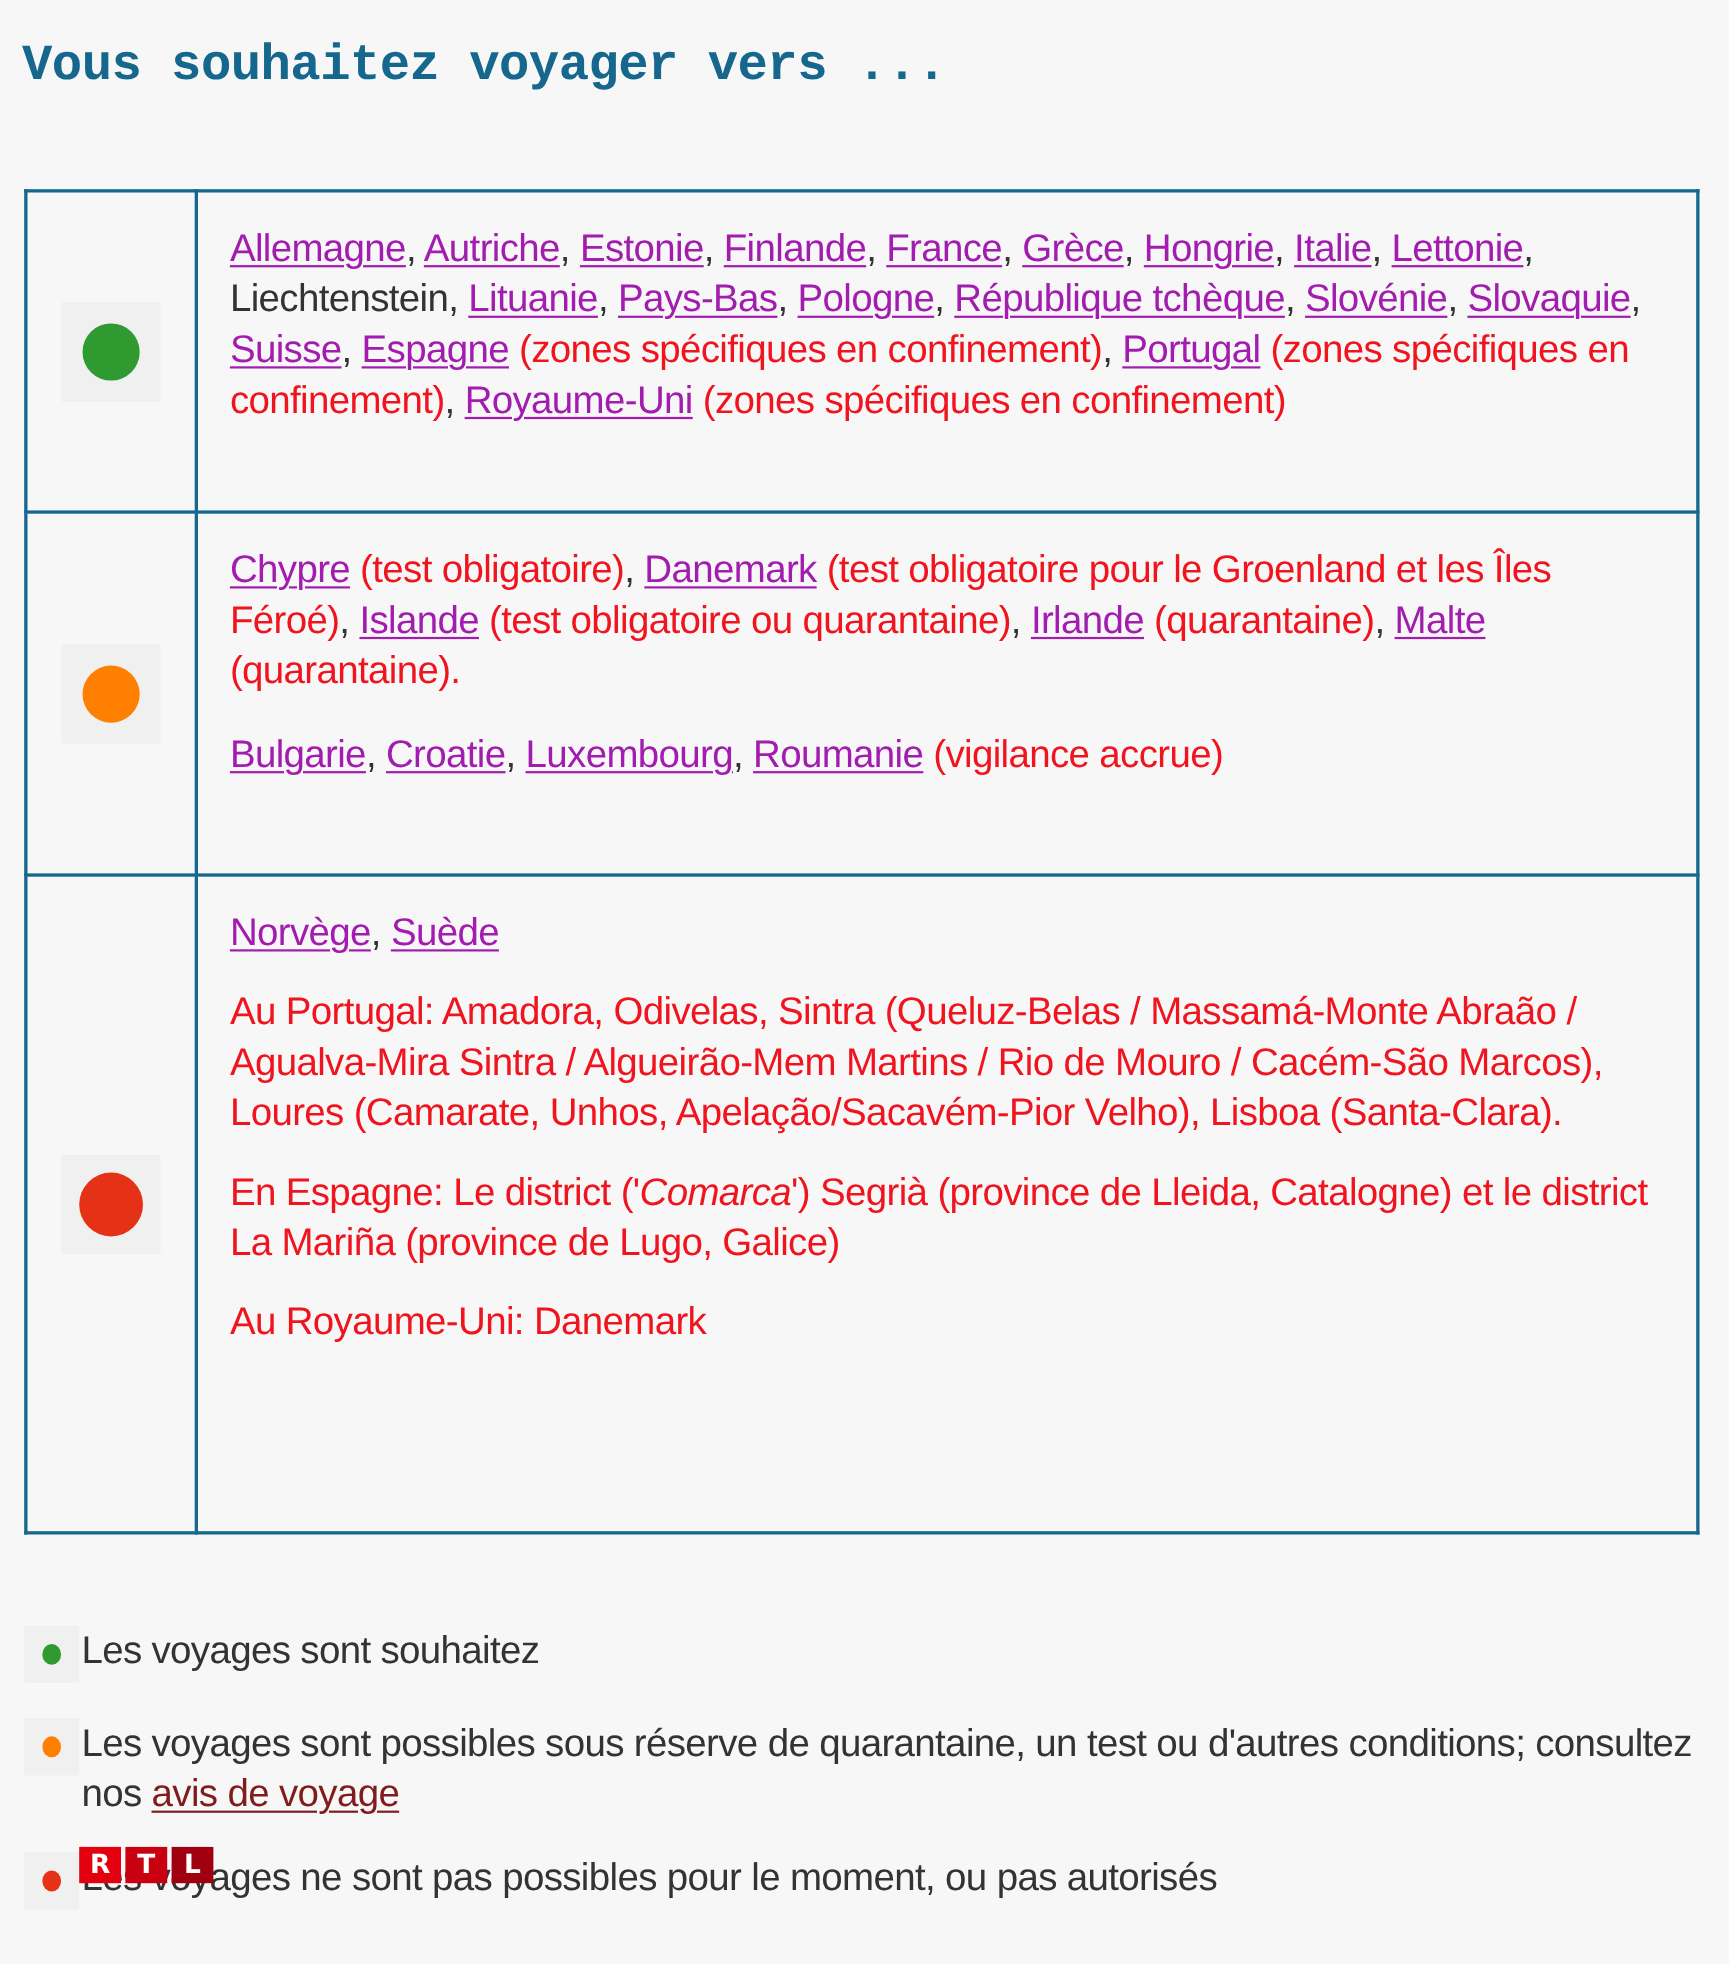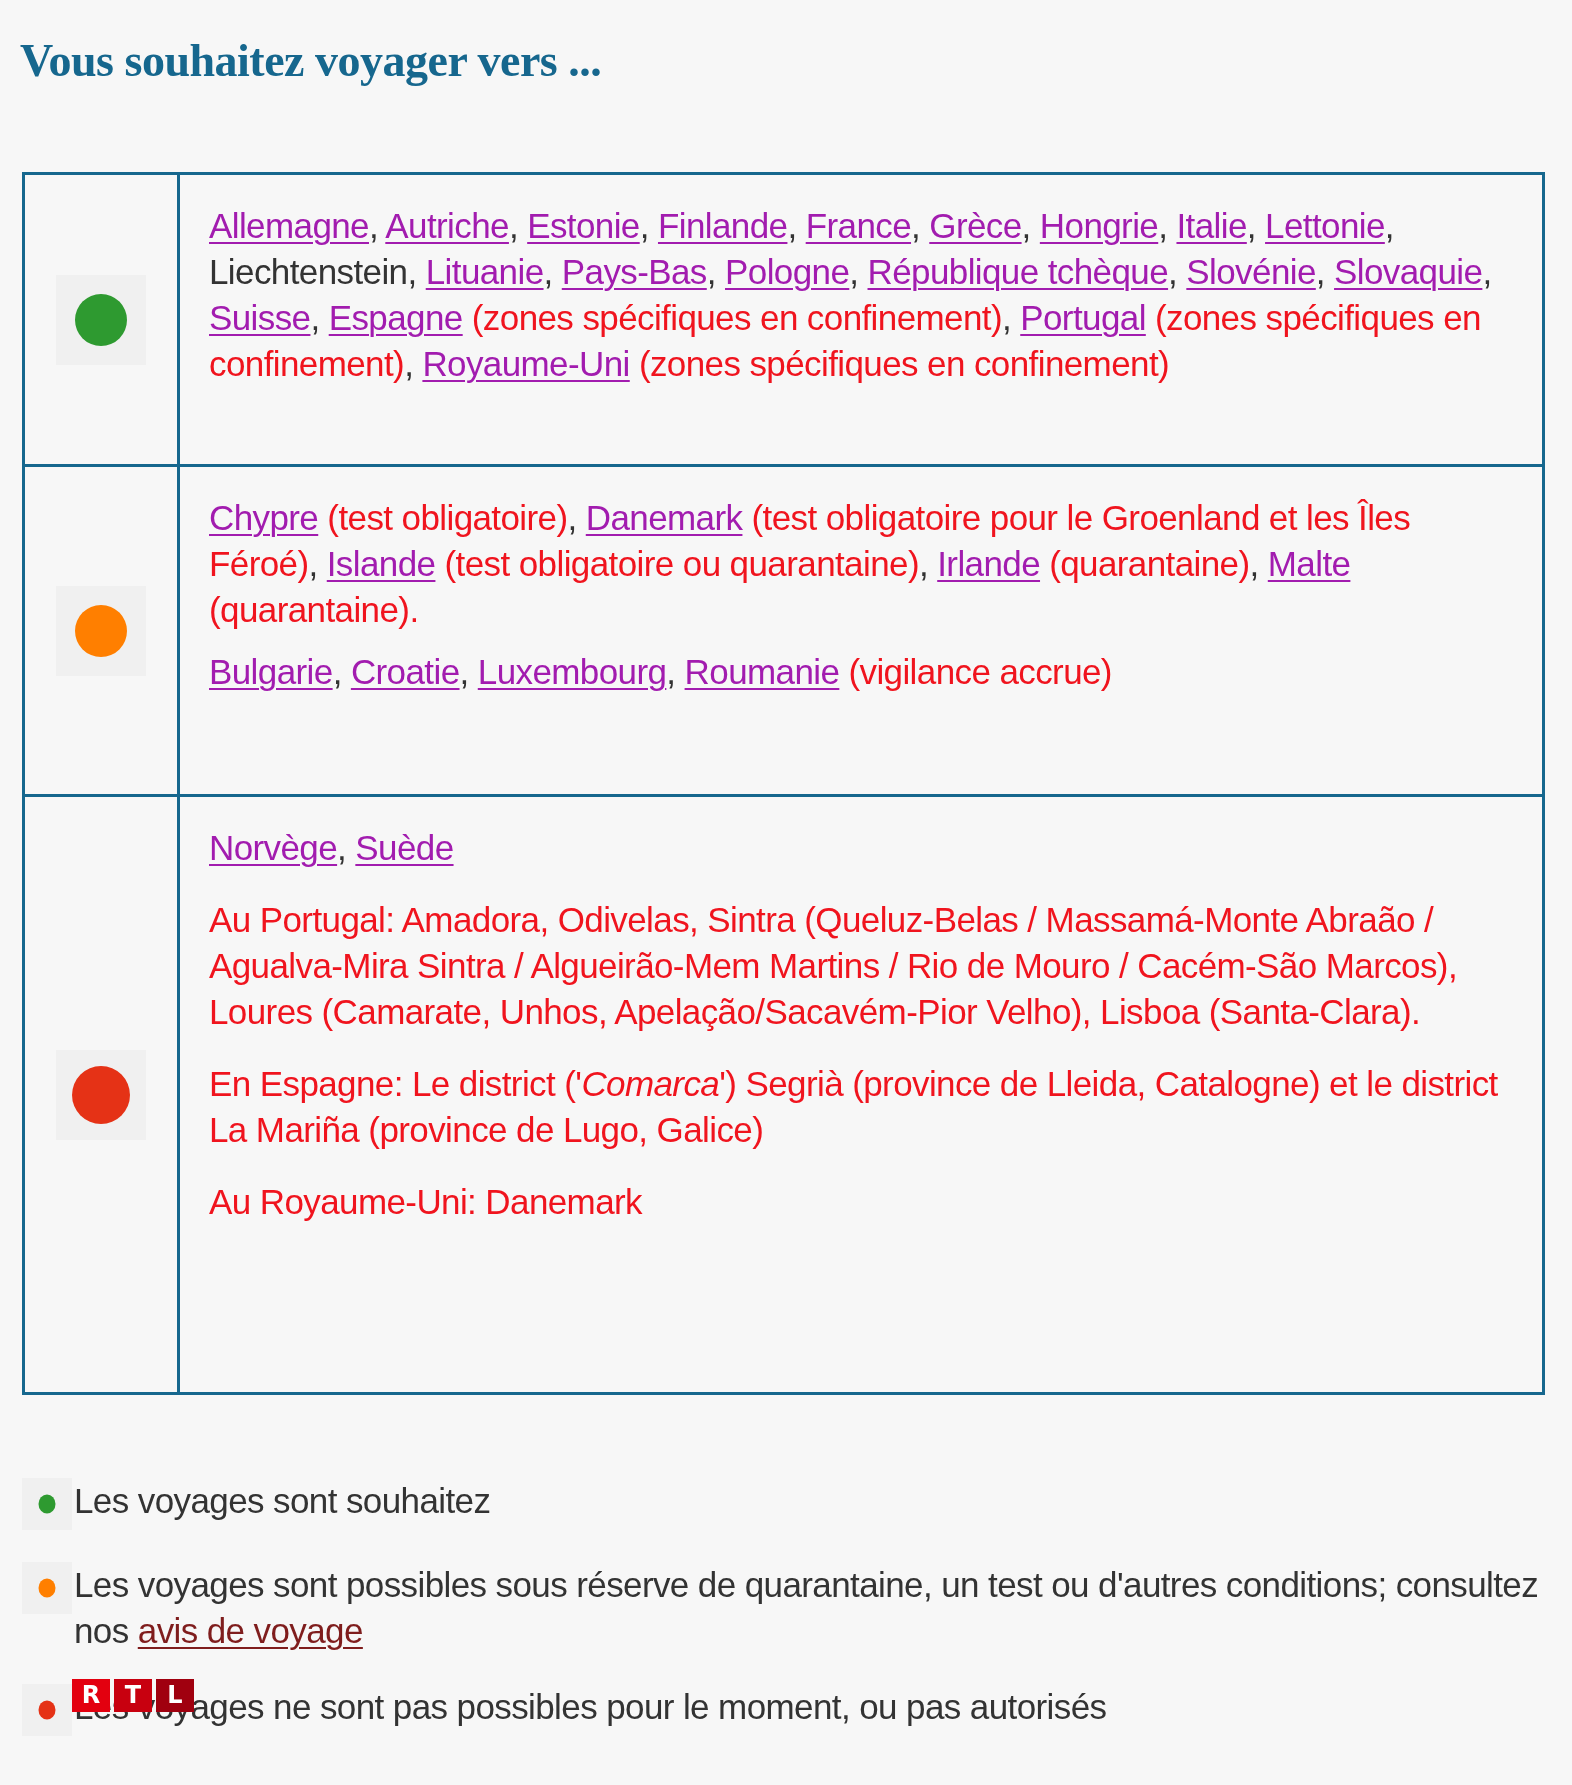--- a/index.html
+++ b/index.html
@@ -13,21 +13,21 @@
     position: relative;
     overflow: hidden;
     font-family: "Liberation Sans", sans-serif;
     color: #333;
   }
   .page-title {
     position: absolute;
     left: 20px;
     top: 34px;
     margin: 0;
-    font-family: Liberation Serif, serif;
+    font-family: Liberation Mono, monospace;
     font-weight: bold;
     font-size: 46px;
     letter-spacing: -0.5px;
     color: #16678e;
   }
   .status-table {
     position: absolute;
     left: 22px;
     top: 172px;
     width: 1523px;
@@ -74,21 +74,21 @@
   .dot.big-red { width: 58px; height: 58px; }
   a.country {
     color: #a21caf;
     text-decoration: underline;
     text-decoration-thickness: 2px;
     text-underline-offset: 4px;
   }
   .note { color: #f0141e; }
   .plain { color: #333; }
   .para { margin: 0; }
-  .para + .para { margin-top: 16px; }
+  .para + .para { margin-top: 30px; }
   .row-red .para + .para { margin-top: 26px; }
   em { font-style: italic; text-align: center; }
 
   .legend {
     position: absolute;
     left: 22px;
     top: 1478px;
     width: 1520px;
     font-size: 35px;
     line-height: 46px;

